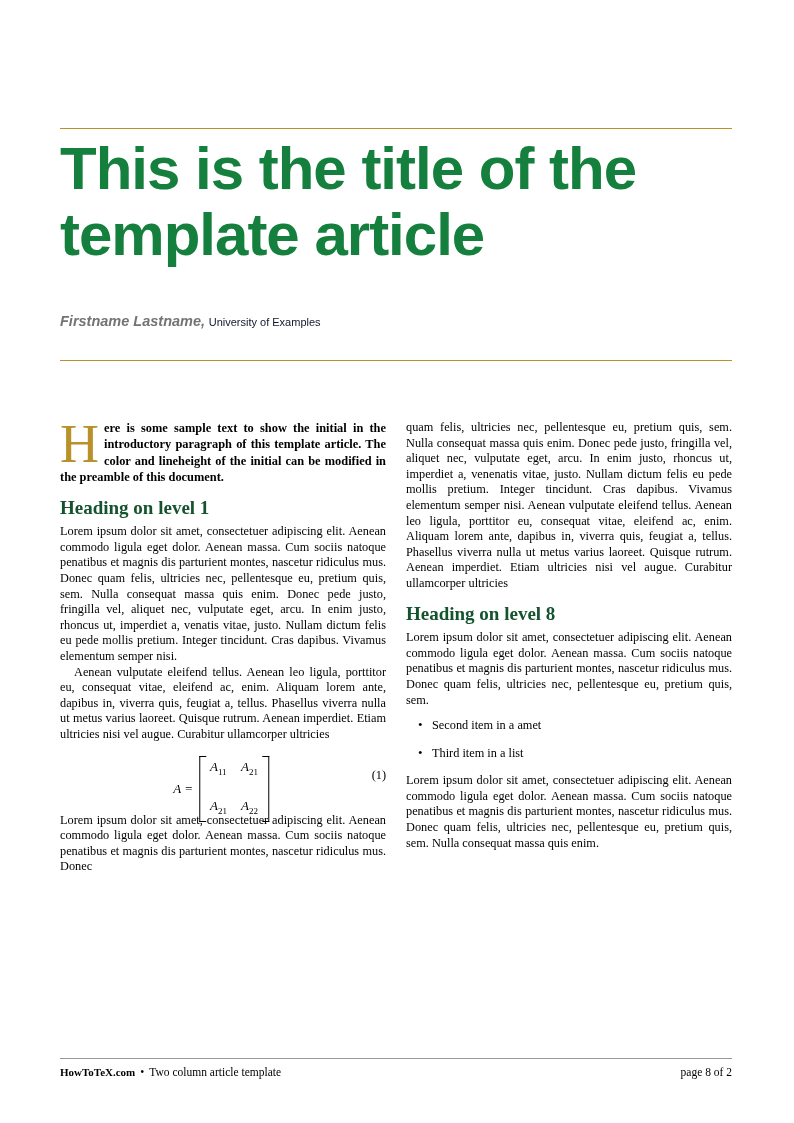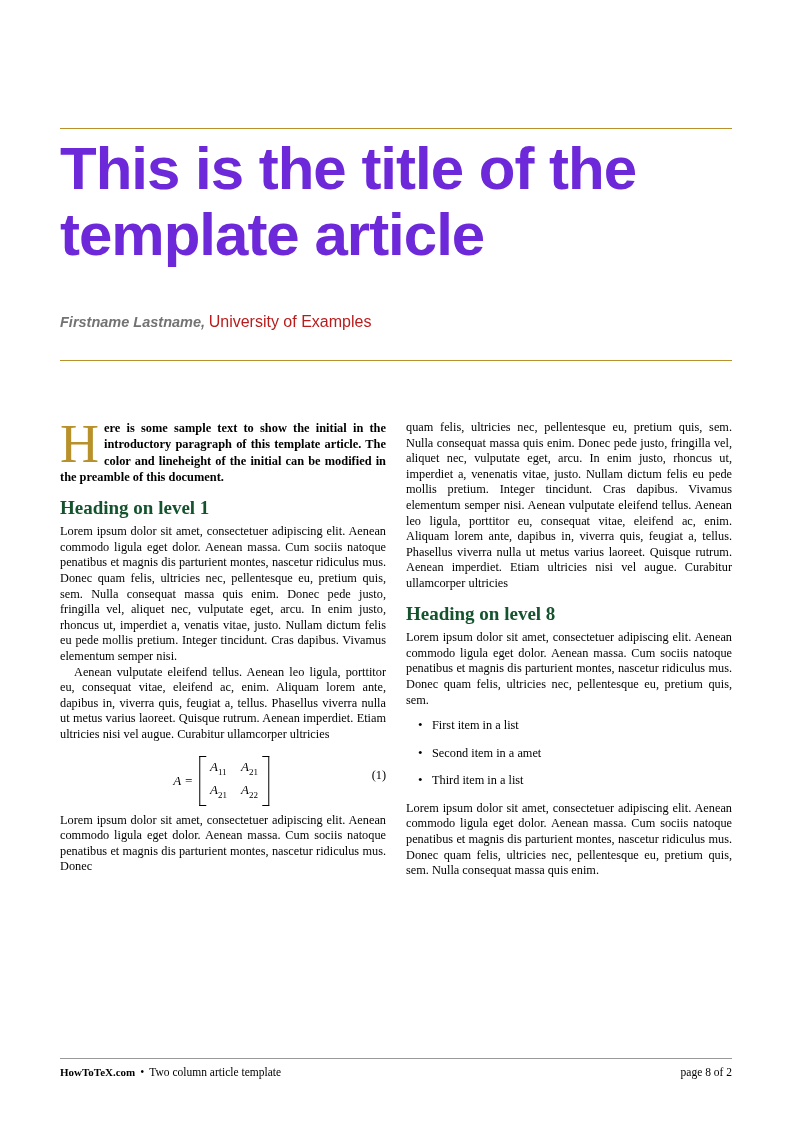--- a/index.html
+++ b/index.html
@@ -43,39 +43,39 @@
   .doc-title {
     position: absolute;
     left: 60px;
     top: 136px;
     width: 680px;
     font-family: "Liberation Sans", sans-serif;
     font-weight: bold;
     font-size: 60px;
     line-height: 66px;
     letter-spacing: -1px;
-    color: #6d28d9;
+    color: #15803d;
   }
   .author-line {
     position: absolute;
     left: 60px;
     top: 313px;
     width: 672px;
     font-family: "Liberation Sans", sans-serif;
     font-size: 13px;
   }
   .author-name {
     font-weight: bold;
     font-style: italic;
     font-size: 14.5px;
     color: #737373;
   }
   .author-affil {
-    font-size: 16px;
-    color: #b91c1c;
+    font-size: 11px;
+    color: #0f172a;
   }
 
   
   .columns {
     position: absolute;
     left: 60px;
     top: 420px;
     width: 672px;
     height: 600px;
   }
@@ -167,21 +167,21 @@
   .brk {
     width: 6px;
     border-top: 1.2px solid #000;
     border-bottom: 1.2px solid #000;
   }
   .brk.l { border-left: 1.2px solid #000; }
   .brk.r { border-right: 1.2px solid #000; }
   .mat-grid {
     display: grid;
     grid-template-columns: auto auto;
-    gap: 2px 14px;
+    gap: 18px 14px;
     padding: 3px 4px;
     font-style: italic;
     font-size: 13px;
   }
   .mat-grid span sub {
     font-style: normal;
     font-size: 9px;
   }
   .eq-num {
     position: absolute;
@@ -273,21 +273,20 @@
 
     <div class="col right">
 
       <p class="noindent">quam felis, ultricies nec, pellentesque eu, pretium quis, sem. Nulla consequat massa quis enim. Donec pede justo, fringilla vel, aliquet nec, vulputate eget, arcu. In enim justo, rhoncus ut, imperdiet a, venenatis vitae, justo. Nullam dictum felis eu pede mollis pretium. Integer tincidunt. Cras dapibus. Vivamus elementum semper nisi. Aenean vulputate eleifend tellus. Aenean leo ligula, porttitor eu, consequat vitae, eleifend ac, enim. Aliquam lorem ante, dapibus in, viverra quis, feugiat a, tellus. Phasellus viverra nulla ut metus varius laoreet. Quisque rutrum. Aenean imperdiet. Etiam ultricies nisi vel augue. Curabitur ullamcorper ultricies</p>
 
       <h2 class="heading">Heading on level 8</h2>
 
       <p class="noindent">Lorem ipsum dolor sit amet, consectetuer adipiscing elit. Aenean commodo ligula eget dolor. Aenean massa. Cum sociis natoque penatibus et magnis dis parturient montes, nascetur ridiculus mus. Donec quam felis, ultricies nec, pellentesque eu, pretium quis, sem.</p>
 
       <ul class="bullets">
-        <li>First item in a list</li>
         <li>Second item in a amet</li>
         <li>Third item in a list</li>
       </ul>
 
       <p class="noindent">Lorem ipsum dolor sit amet, consectetuer adipiscing elit. Aenean commodo ligula eget dolor. Aenean massa. Cum sociis natoque penatibus et magnis dis parturient montes, nascetur ridiculus mus. Donec quam felis, ultricies nec, pellentesque eu, pretium quis, sem. Nulla consequat massa quis enim.</p>
     </div>
   </div>
 
   <div class="footer-rule"></div>
 

